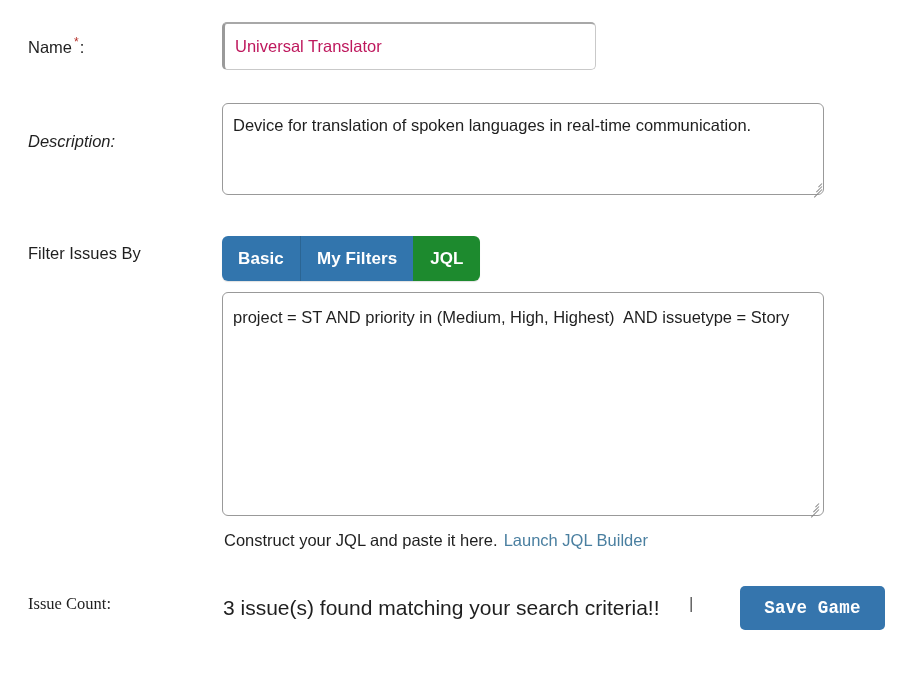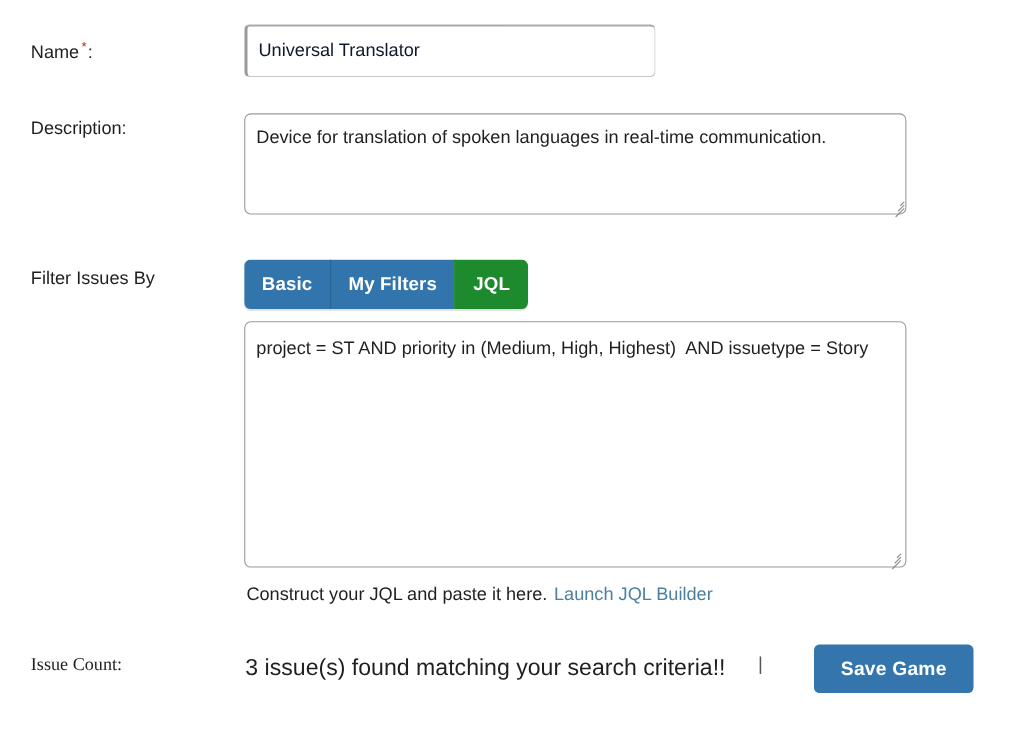--- a/index.html
+++ b/index.html
@@ -56,28 +56,28 @@
     width: 374px;
     height: 48px;
     box-sizing: border-box;
     background: #ffffff;
     border: 1px solid #c9c9c9;
     border-left: 3px solid #9a9a9a;
     border-top: 2px solid #a8a8a8;
     border-radius: 5px;
     font-family: "Liberation Sans", sans-serif;
     font-size: 16.5px;
-    color: #0f172a;
+    color: #be185d;
     padding: 0 0 0 10px;
     outline: none;
   }
 
   
   #row-desc { top: 103px; height: 96px; }
-  #row-desc .label { top: 4px; }
+  #row-desc .label { top: 28px; font-style: italic; }
   .desc-area {
     position: absolute;
     left: 222px;
     top: 0;
     width: 602px;
     height: 92px;
     box-sizing: border-box;
     background: #ffffff;
     border: 1px solid #999999;
     border-radius: 6px;
@@ -185,21 +185,21 @@
   .save-btn {
     position: absolute;
     left: 740px;
     top: 0px;
     width: 145px;
     height: 44px;
     background: #3575ad;
     border: none;
     border-radius: 5px;
     color: #ffffff;
-    font-family: Liberation Sans, sans-serif;
+    font-family: Liberation Mono, monospace;
     font-size: 17.5px;
     font-weight: bold;
     cursor: pointer;
     letter-spacing: 0.2px;
   }
 
   
   .grip {
     position: absolute;
     width: 14px;

